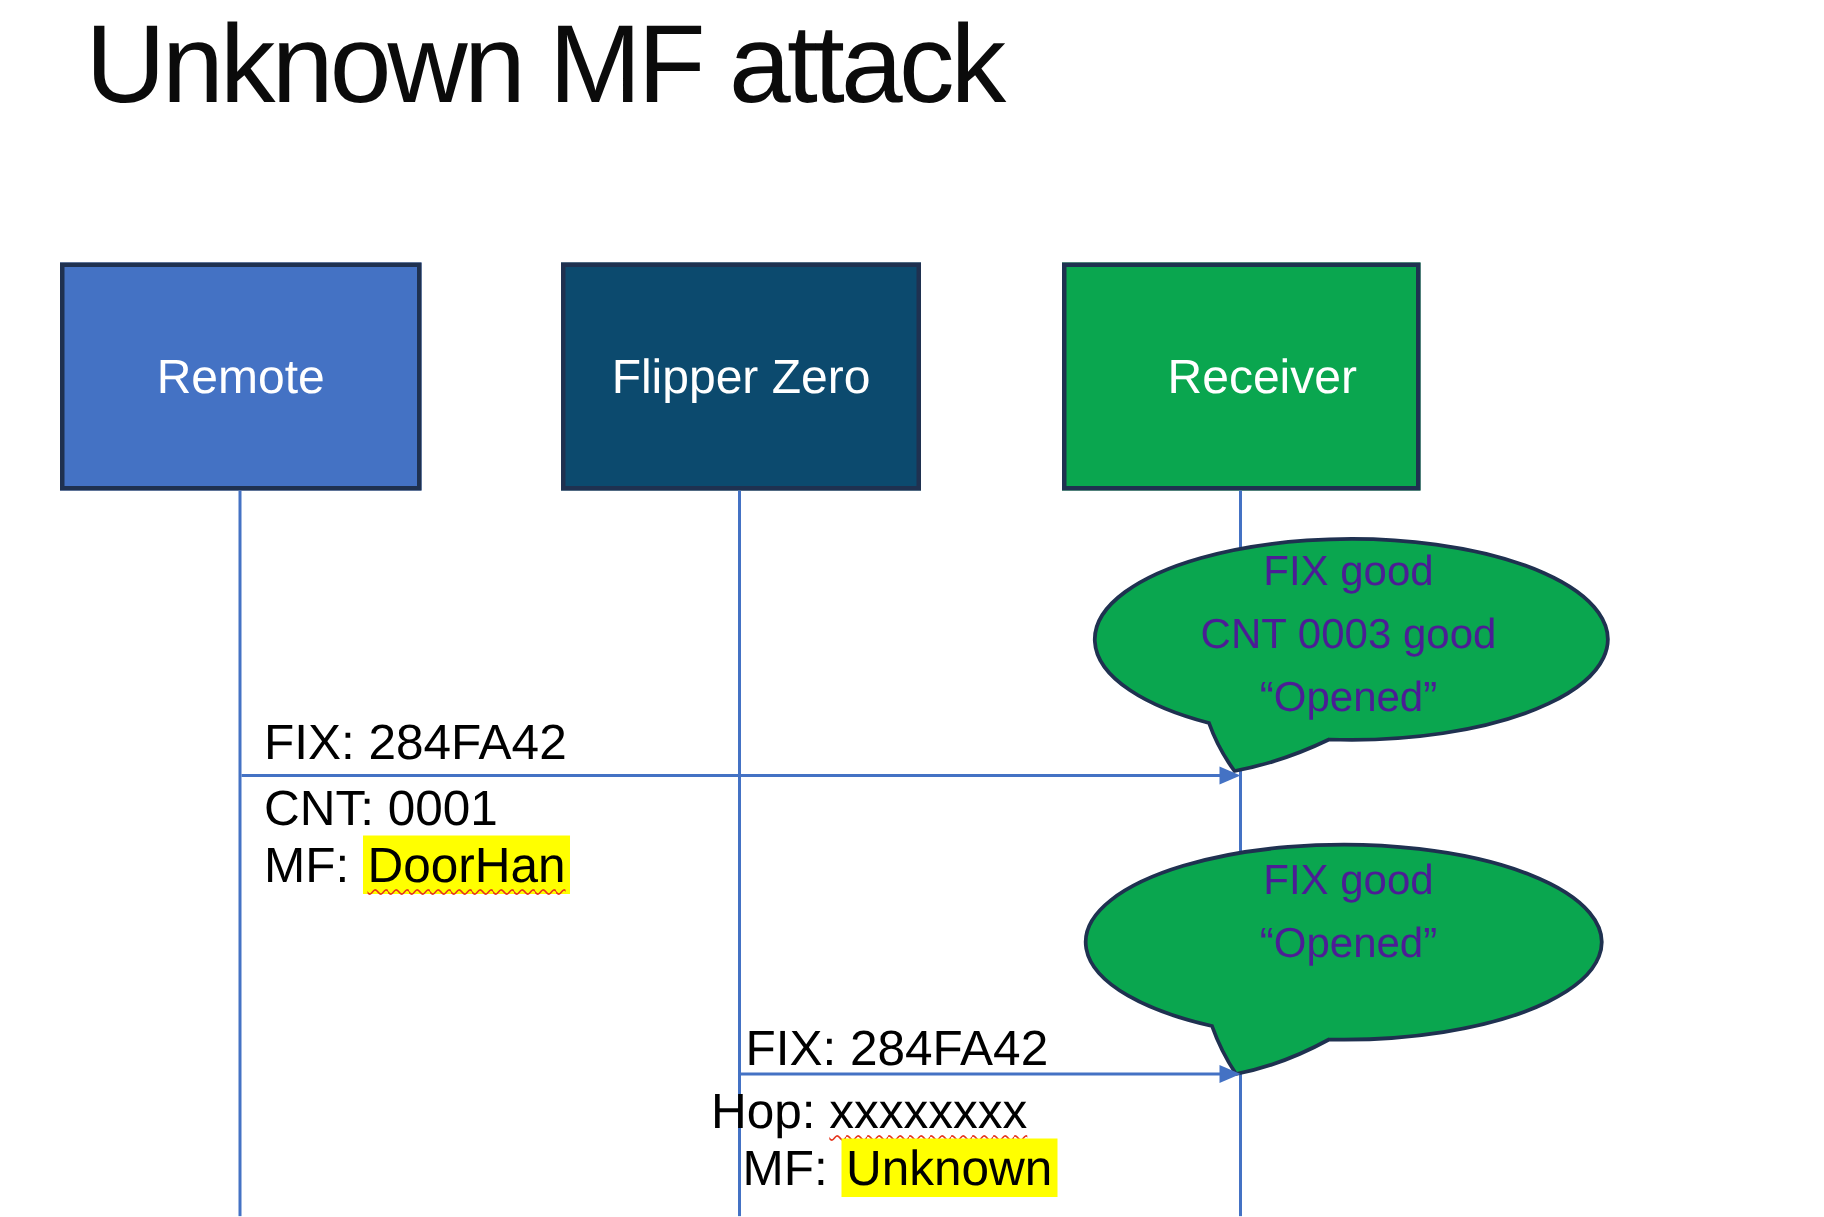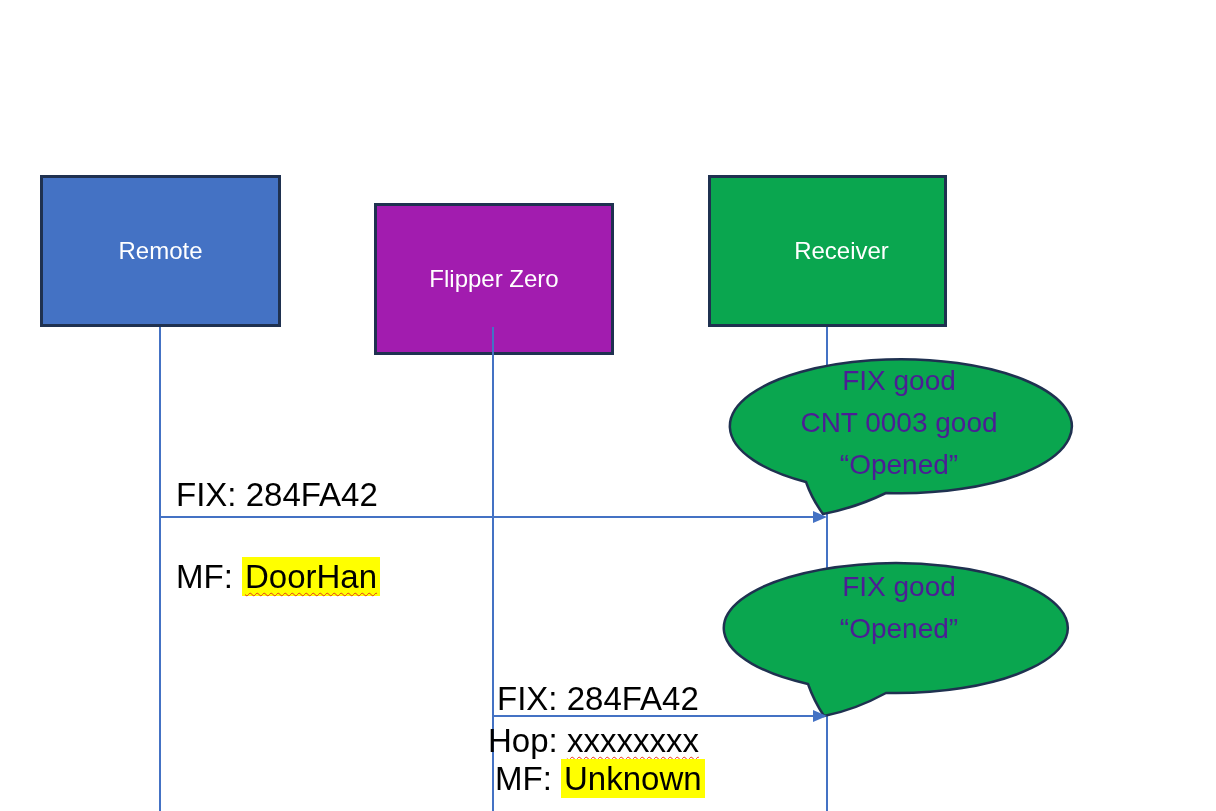--- a/index.html
+++ b/index.html
@@ -7,24 +7,24 @@
     position:relative;width:1216px;height:811px;background:#ffffff;
     overflow:hidden;font-family:"Liberation Sans",sans-serif;
   }
   .title{
     position:absolute;left:57px;top:2px;font-size:74px;font-weight:300;
     letter-spacing:-2.5px;color:#0b0b0b;line-height:1.1;white-space:nowrap;
   }
   .actor{
     position:absolute;top:175px;height:152px;box-sizing:border-box;
     border:3px solid #1f3150;display:flex;align-items:center;justify-content:center;
-    color:#ffffff;font-size:24px;
+    color:#ffffff;font-size:32px;
   }
   .actor-remote{left:40px;width:241px;background:#4472c4;}
-  .actor-flipper{left:374px;width:240px;background:#a21caf;margin-top:28px;}
+  .actor-flipper{left:374px;width:240px;background:#0c4a6e;}
   .actor-receiver{left:708px;width:239px;background:#0aa64f;padding-left:28px;}
   .lifeline{
     position:absolute;top:327px;height:484px;width:2px;background:#4472c4;z-index:1;
   }
   .lifeline-remote{left:159px;}
   .lifeline-flipper{left:492px;}
   .lifeline-receiver{left:826px;}
   .bubble-svg{position:absolute;z-index:2;}
   .bubble-svg-1{left:715px;top:345px;}
   .bubble-svg-2{left:715px;top:550px;}
@@ -44,34 +44,35 @@
   }
   .arrow-head-1{left:813px;top:511px;}
   .arrow-head-2{left:813px;top:710px;}
   .msg-line{
     position:absolute;z-index:5;font-size:33px;color:#000000;white-space:nowrap;
   }
   .m1-l1{left:176px;top:476px;}
   .m1-l2{left:176px;top:520px;}
   .m1-l3{left:176px;top:558px;}
   .m2-l1{left:497px;top:680px;}
-  .m2-l2{left:488px;top:722px;}
+  .m2-l2{left:474px;top:722px;}
   .m2-l3{left:495px;top:760px;}
   .hl{background:#ffff00;padding:1px 3px;}
   .sq{
     text-decoration-line:underline;text-decoration-style:wavy;
     text-decoration-color:#e5341c;text-decoration-thickness:1px;
     text-underline-offset:4px;
   }
 </style>
 </head>
 <body>
 
 <div class="slide">
 
+  <div class="title">Unknown MF attack</div>
 
   <div class="actor actor-remote">
     <span>Remote</span>
   </div>
   <div class="actor actor-flipper">
     <span>Flipper Zero</span>
   </div>
   <div class="actor actor-receiver">
     <span>Receiver</span>
   </div>
@@ -94,20 +95,21 @@
   </svg>
   <div class="bubble-text bubble-text-2">
     <div>FIX good</div>
     <div>“Opened”</div>
   </div>
 
   <div class="arrow-line arrow-line-1"></div>
   <div class="arrow-head arrow-head-1"></div>
 
   <div class="msg-line m1-l1">FIX: 284FA42</div>
+  <div class="msg-line m1-l2">CNT: 0001</div>
   <div class="msg-line m1-l3"><span>MF: </span><span class="hl sq">DoorHan</span></div>
 
   <div class="arrow-line arrow-line-2"></div>
   <div class="arrow-head arrow-head-2"></div>
 
   <div class="msg-line m2-l1">FIX: 284FA42</div>
   <div class="msg-line m2-l2"><span>Hop: </span><span class="sq">xxxxxxxx</span></div>
   <div class="msg-line m2-l3"><span>MF: </span><span class="hl">Unknown</span></div>
 
 </div>

